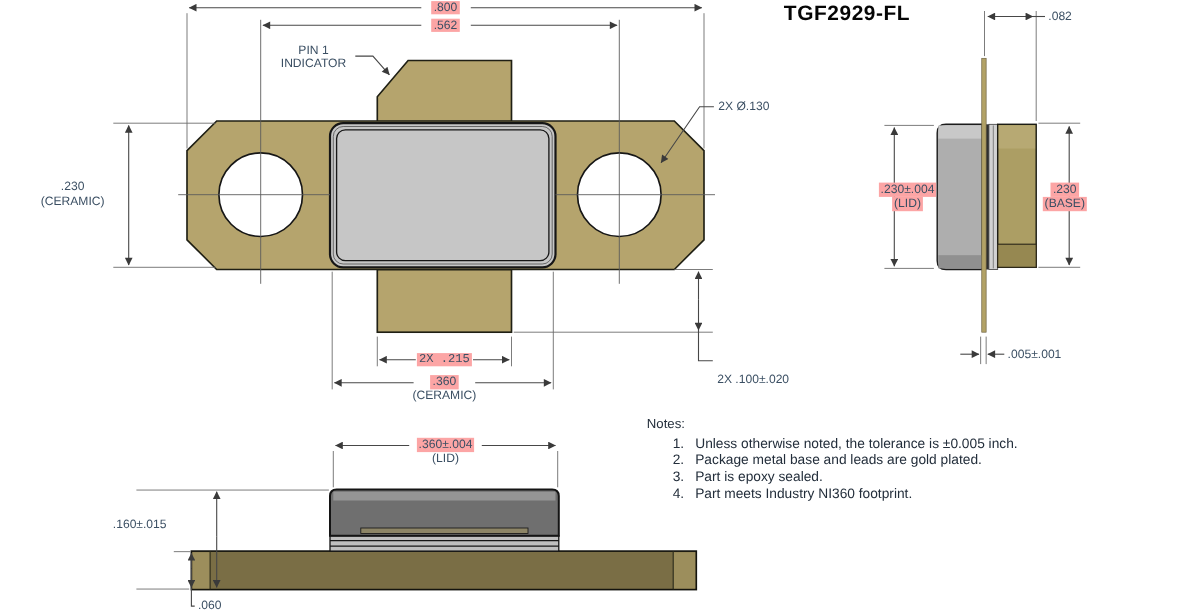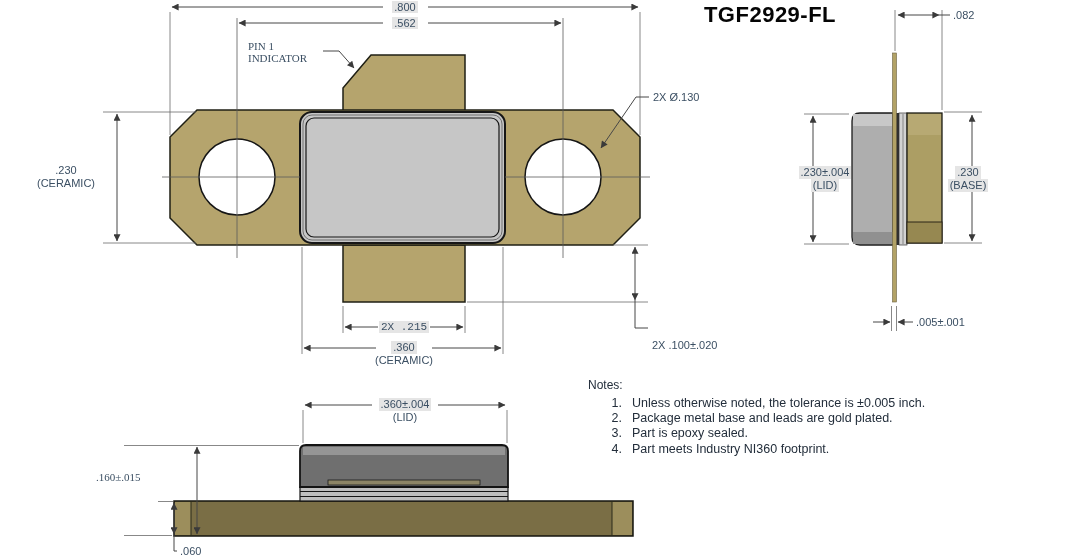--- a/index.html
+++ b/index.html
@@ -1,25 +1,25 @@
 <!DOCTYPE html>
 <html><head>
 <meta charset="utf-8">
 <style>
   html,body{margin:0;padding:0;background:#ffffff;}
   #stage{position:relative;width:1080px;height:560px;background:#ffffff;overflow:hidden;
          font-family:"Liberation Sans", sans-serif;}
   svg{position:absolute;left:0;top:0;}
   .lbl{position:absolute;color:#3b4f63;font-size:11px;line-height:12px;white-space:nowrap;}
   .lbl.c{text-align:center;}
-  .lbl.r{text-align:left;font-family:Liberation Serif, serif;}
-  .lbl .bg{background:#e5e5e5;padding:0 2px;display:inline-block;}
+  .lbl.r{text-align:center;}
+  .lbl .bg{background:#fca5a5;padding:0 2px;display:inline-block;}
   .twoline div{white-space:nowrap;}
   #title{position:absolute;left:655px;top:2px;width:230px;text-align:center;
-         font-size:22px;font-weight:bold;color:#050505;letter-spacing:0.5px;}
+         font-size:19px;font-weight:bold;color:#050505;letter-spacing:0.5px;}
   #notes{position:absolute;left:588px;top:378px;color:#232e3b;}
   #notes .nh{font-size:12px;margin-bottom:4px;}
   #notes .nrow{display:flex;font-size:12.5px;line-height:15.2px;}
   #notes .nnum{width:20px;text-align:right;margin-left:14px;margin-right:10px;flex:none;}
   .ext{stroke:#6a6a6a;stroke-width:0.8;}
   .cl{stroke:#5a5a5a;stroke-width:0.8;}
   .dim{stroke:#474747;stroke-width:1;fill:none;}
   .part{stroke:#1f1f14;stroke-width:1.5;}
 </style>
 </head>

